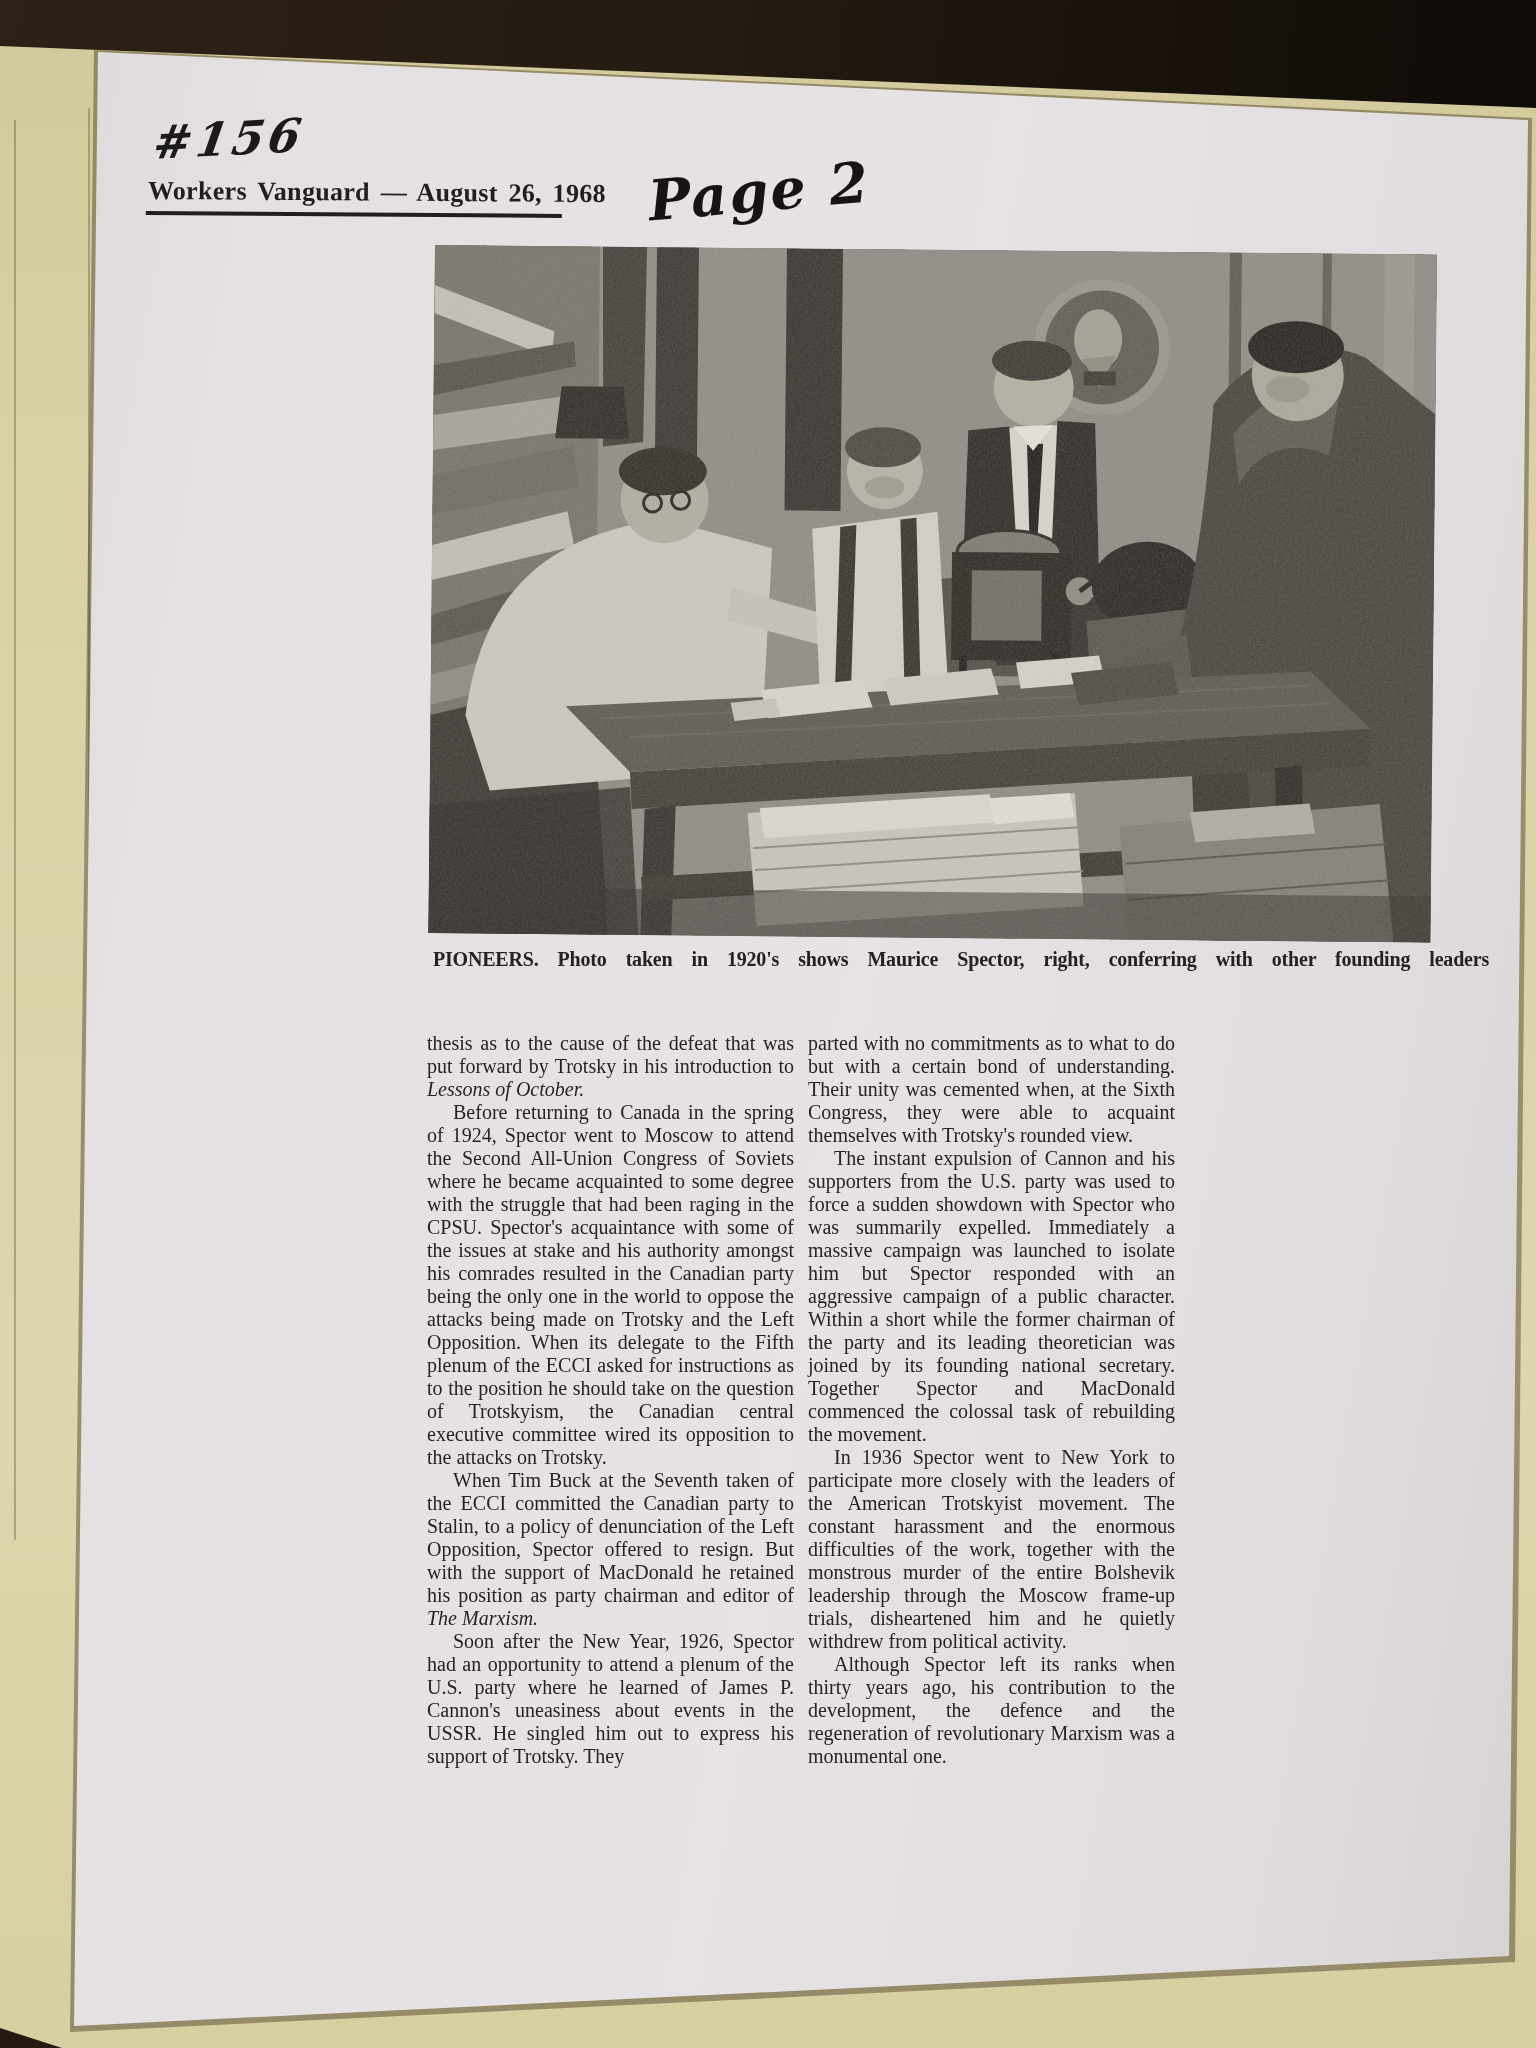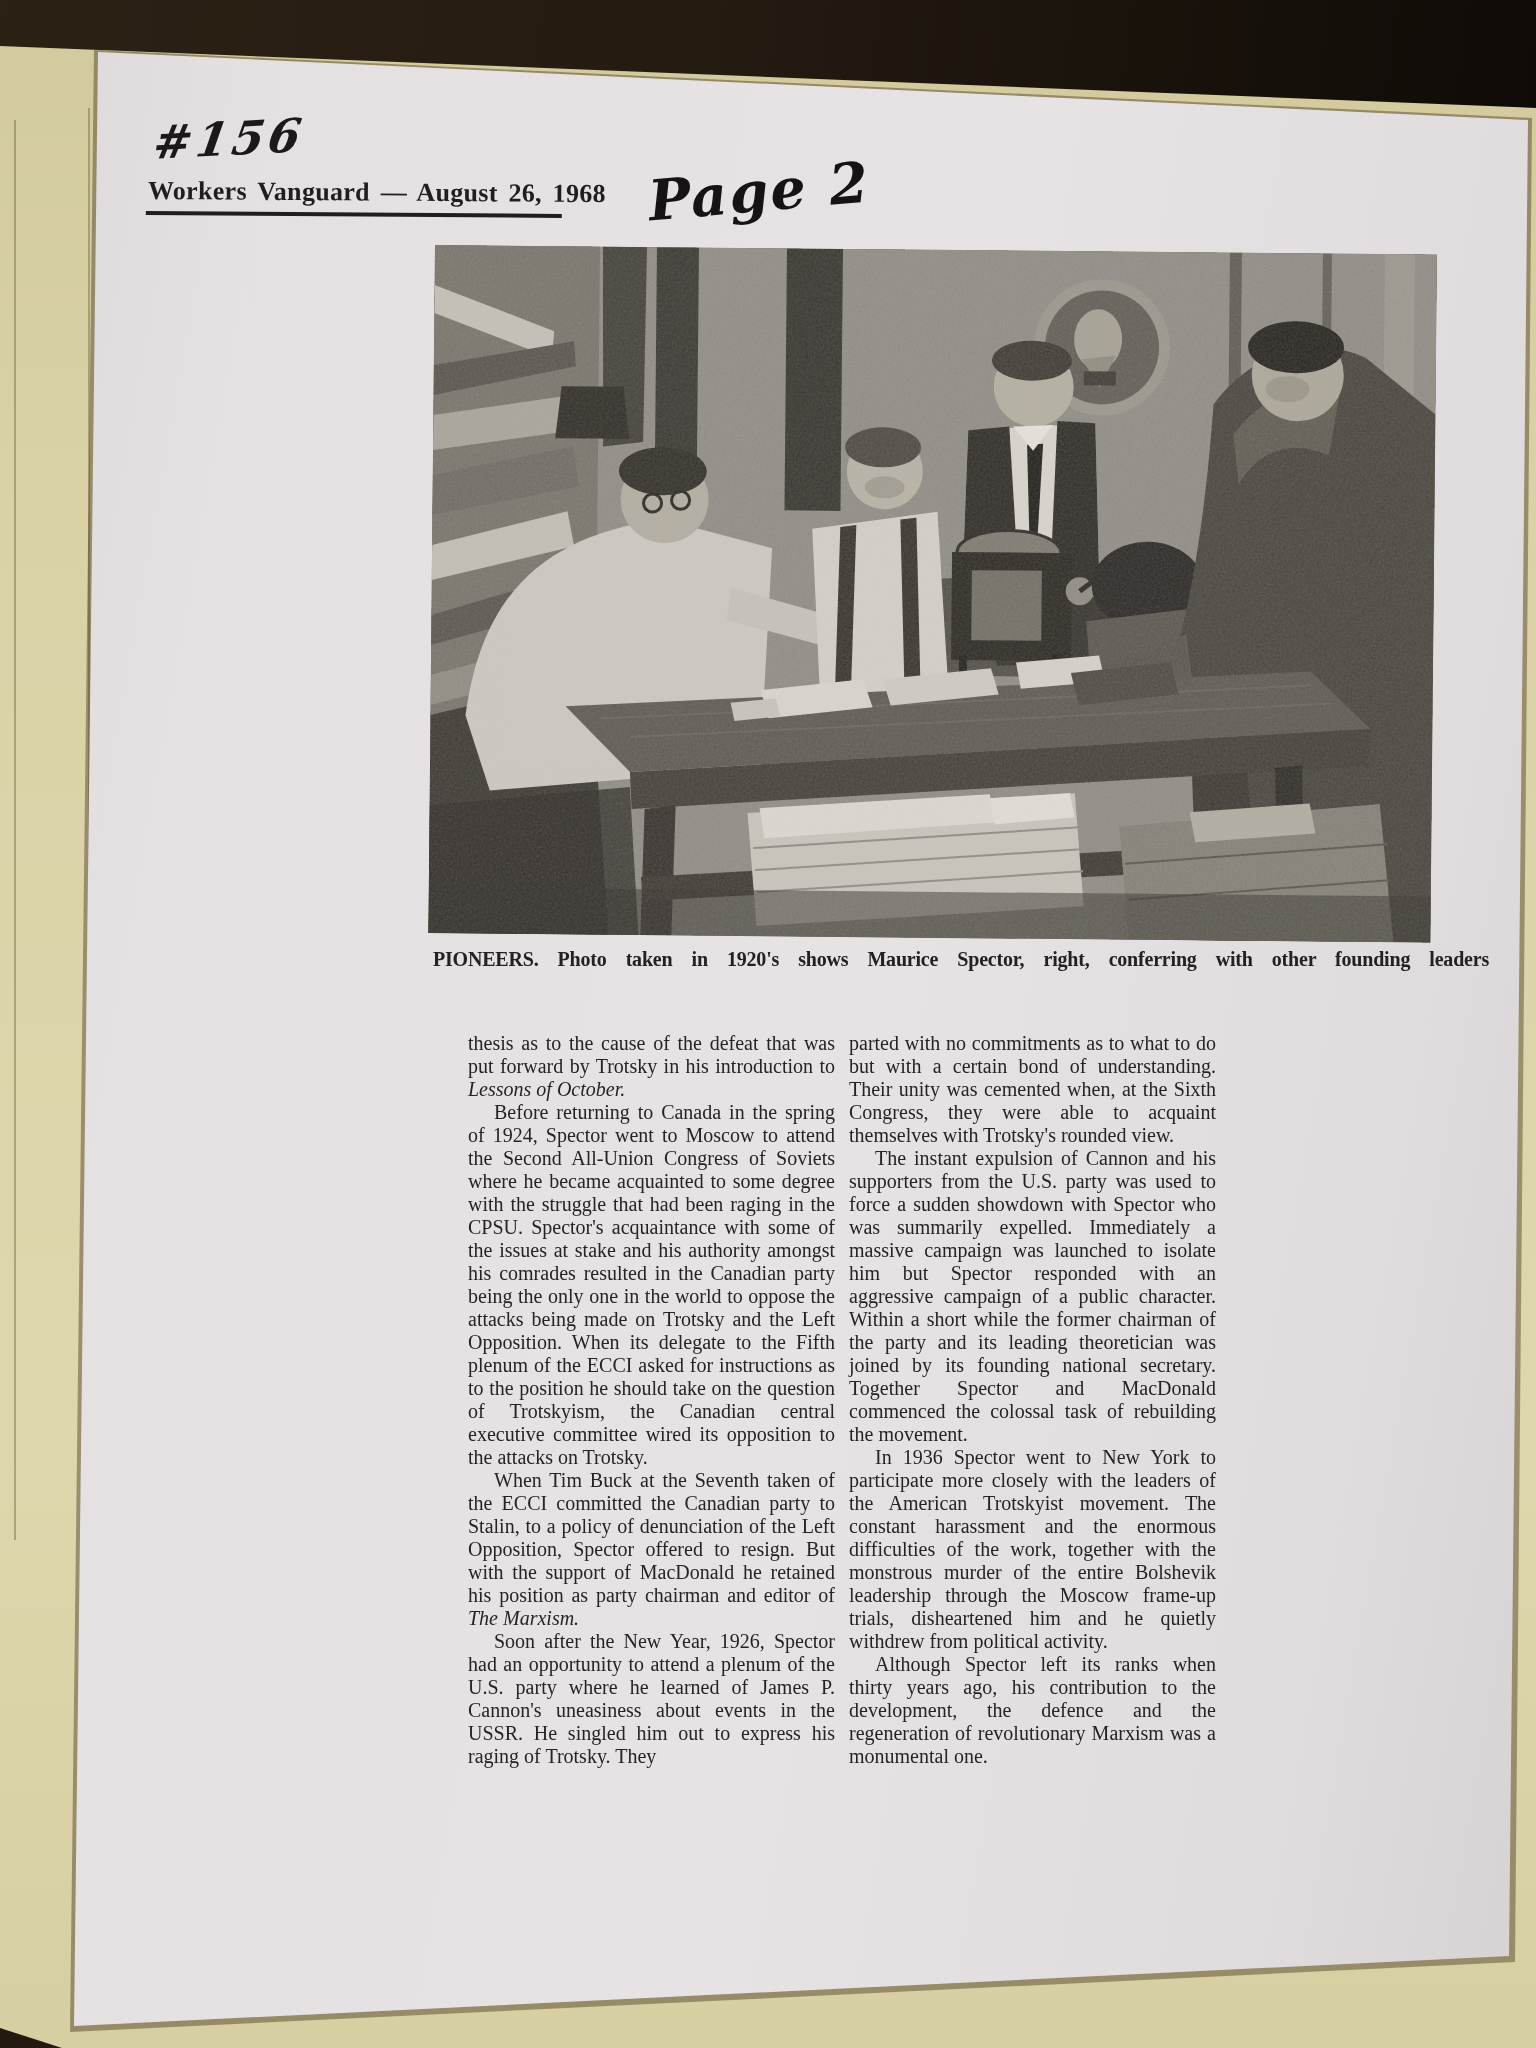--- a/index.html
+++ b/index.html
@@ -37,21 +37,21 @@
     transform:rotate(-5deg);letter-spacing:2px;}
   .photo{position:absolute;left:435px;top:245px;width:1002px;height:688px;
     background:#8b8881;transform:rotate(.55deg);transform-origin:0 0;
     box-shadow:inset 0 0 48px rgba(22,20,16,.4);}
   .photo svg{display:block;width:100%;height:100%;}
   .caption{position:absolute;left:433px;top:944px;width:1056px;
     font-weight:700;font-size:20px;line-height:31px;color:#242122;
     letter-spacing:-.2px;word-spacing:1px;}
   .caption-line{text-align:justify;}
   .caption-line.full{text-align-last:justify;font-family:Liberation Serif, serif;}
-  .columns{position:absolute;left:427px;top:1032px;width:748px;display:flex;gap:14px;margin-left:41px;}
+  .columns{position:absolute;left:427px;top:1032px;width:748px;display:flex;gap:14px;}
   .col{width:367px;font-size:20px;line-height:23px;text-align:justify;color:#272324;}
   .col p{margin:0;}
   .col p.indent{text-indent:26px;}
   .it{font-style:italic;}
 </style>
 </head>
 <body>
 
 <div id="stage">
   <div class="backdrop"></div>
@@ -210,21 +210,21 @@
 
     <div class="caption">
         <div class="caption-line full">PIONEERS. Photo taken in 1920's shows Maurice Spector, right, conferring with other founding leaders</div>
       </div>
 
     <div class="columns">
       <div class="col">
           <p><span>thesis as to the cause of the defeat that was put forward by Trotsky in his introduction to </span><span class="it">Lessons of October.</span></p>
           <p class="indent"><span>Before returning to Canada in the spring of 1924, Spector went to Moscow to attend the Second All-Union Congress of Soviets where he became acquainted to some degree with the struggle that had been raging in the CPSU. Spector's acquaintance with some of the issues at stake and his authority amongst his comrades resulted in the Canadian party being the only one in the world to oppose the attacks being made on Trotsky and the Left Opposition. When its delegate to the Fifth plenum of the ECCI asked for instructions as to the position he should take on the question of Trotskyism, the Canadian central executive committee wired its opposition to the attacks on Trotsky.</span></p>
           <p class="indent"><span>When Tim Buck at the Seventh taken of the ECCI committed the Canadian party to Stalin, to a policy of denunciation of the Left Opposition, Spector offered to resign. But with the support of MacDonald he retained his position as party chairman and editor of </span><span class="it">The Marxism.</span></p>
-          <p class="indent"><span>Soon after the New Year, 1926, Spector had an opportunity to attend a plenum of the U.S. party where he learned of James P. Cannon's uneasiness about events in the USSR. He singled him out to express his raging of Trotsky. They</span></p>
+          <p class="indent"><span>Soon after the New Year, 1926, Spector had an opportunity to attend a plenum of the U.S. party where he learned of James P. Cannon's uneasiness about events in the USSR. He singled him out to express his support of Trotsky. They</span></p>
         </div>
       <div class="col">
           <p><span>parted with no commitments as to what to do but with a certain bond of understanding. Their unity was cemented when, at the Sixth Congress, they were able to acquaint themselves with Trotsky's rounded view.</span></p>
           <p class="indent"><span>The instant expulsion of Cannon and his supporters from the U.S. party was used to force a sudden showdown with Spector who was summarily expelled. Immediately a massive campaign was launched to isolate him but Spector responded with an aggressive campaign of a public character. Within a short while the former chairman of the party and its leading theoretician was joined by its founding national secretary. Together Spector and MacDonald commenced the colossal task of rebuilding the movement.</span></p>
           <p class="indent"><span>In 1936 Spector went to New York to participate more closely with the leaders of the American Trotskyist movement. The constant harassment and the enormous difficulties of the work, together with the monstrous murder of the entire Bolshevik leadership through the Moscow frame-up trials, disheartened him and he quietly withdrew from political activity.</span></p>
           <p class="indent"><span>Although Spector left its ranks when thirty years ago, his contribution to the development, the defence and the regeneration of revolutionary Marxism was a monumental one.</span></p>
         </div>
     </div>
   </div>
 </div>

